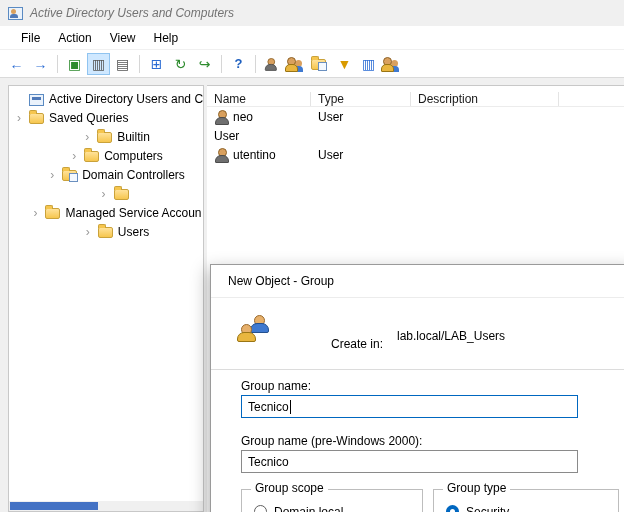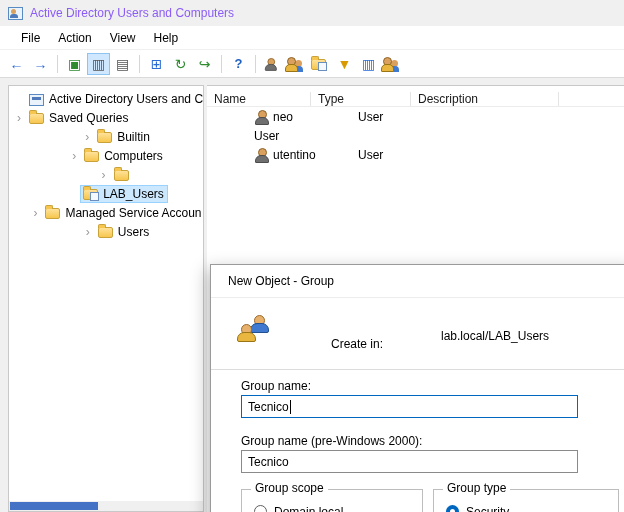--- a/index.html
+++ b/index.html
@@ -4,21 +4,21 @@
 <style>
   * { box-sizing: border-box; margin: 0; padding: 0; }
   html,body { width:624px; height:512px; }
   body {
     font-family: "Liberation Sans", "DejaVu Sans", sans-serif;
     font-size: 12px; color:#000; background:#f0f0f0;
     position:relative; overflow:hidden;
   }
   
   .titlebar { height:26px; background:#f0f0f0; display:flex; align-items:center; padding-left:8px; gap:7px; }
-  .titlebar .title { color:#8b5cf6; }
+  .titlebar .title { color:#737373;font-style:italic; }
   .app-ico { width:15px; height:13px; background:#eaf2fb; border:1px solid #5a8ac2; position:relative; }
   .app-ico::before { content:""; position:absolute; left:2px; top:1px; width:5px; height:5px; border-radius:50%; background:#d9a05e; }
   .app-ico::after { content:""; position:absolute; left:1px; top:6px; width:8px; height:4px; border-radius:3px 3px 0 0; background:#4f79b8; }
   
   .menubar { height:24px; background:#fff; display:flex; align-items:center; padding-left:12px; border-bottom:1px solid #f0f0f0; }
   .menu-item { padding:4px 9px; }
   
   .toolbar { height:28px; background:#fff; border-bottom:1px solid #dadada; display:flex; align-items:center; padding-left:5px; gap:1px; }
   .tb { width:23px; height:22px; display:flex; align-items:center; justify-content:center; font-size:14px; color:#555; border:1px solid transparent; }
   .tb.pressed { background:#cfe8ff; border:1px solid #90c4f0; }
@@ -51,34 +51,34 @@
   .chev.exp::before { content:"\203A"; display:inline-block; transform:rotate(90deg); color:#444; }
   .rowbox { display:flex; align-items:center; padding:1px 3px 1px 2px; }
   .rowbox.sel { background:#cce8ff; box-shadow:0 0 0 1px #99d1ff; }
   .tlabel { white-space:nowrap; }
   .hscroll { position:absolute; left:0; right:0; bottom:0; height:10px; background:#f0f0f0; }
   .hthumb { position:absolute; left:1px; top:1px; width:88px; height:8px; background:#4472c4; }
   
   .lheader { display:flex; height:21px; align-items:flex-end; border-bottom:1px solid #ececec; }
   .hcell { display:flex; align-items:center; padding-left:7px; border-right:1px solid #e4e4e4; color:#1a1a1a; }
   .w1 { width:104px; } .w2 { width:100px; } .w3 { width:148px; } .wrest { flex:1; border-right:none; }
-  .lrow { display:flex; height:19px; align-items:center;padding-left:40px; }
+  .lrow { display:flex; height:19px; align-items:center; }
   .lcell { display:flex; align-items:center; padding-left:7px; }
   
   .dialog { position:absolute; left:210px; top:185px; width:428px; height:360px; background:#fff;
             border:1px solid #9a9a9a; box-shadow:-3px 5px 16px rgba(0,0,0,.28); }
   .dlg-title { height:33px; display:flex; align-items:center; padding-left:17px; border-bottom:1px solid #ececec; }
   .grp-ico { position:absolute; left:26px; top:50px; width:36px; height:30px; }
   .gperson { position:absolute; width:19px; height:17px; }
   .gperson::before { content:""; position:absolute; left:4px; top:0; width:9px; height:9px; border-radius:50%; background:#e7b06b; border:1px solid #9a6b2f; }
   .gperson::after { content:""; position:absolute; left:0; top:8px; width:17px; height:8px; border-radius:7px 7px 2px 2px; }
   .gp-back { left:13px; top:0; } .gp-back::after { background:#3f79d0; border:1px solid #24508f; }
   .gp-front { left:0; top:9px; } .gp-front::after { background:#e9b63f; border:1px solid #9a7514; }
   .create-label { position:absolute; left:120px; top:72px; }
-  .create-value { position:absolute; left:186px; top:64px;margin-left:44px; }
+  .create-value { position:absolute; left:186px; top:64px; }
   .dlg-hr { position:absolute; left:0; right:0; top:104px; height:1px; background:#dcdcdc; }
   .fld-label1 { position:absolute; left:30px; top:114px; }
   .fld-label2 { position:absolute; left:30px; top:169px; }
   .tinput { position:absolute; left:30px; width:337px; height:23px; border:1px solid #8a8a8a;
             display:flex; align-items:center; padding-left:6px; background:#fff; }
   .tinput.focused { border:1px solid #0067c0; }
   .ti1 { top:130px; } .ti2 { top:185px; }
   .caret { display:inline-block; width:1px; height:14px; background:#000; margin-left:1px; }
   .gbox { position:absolute; top:224px; height:100px; border:1px solid #bdbdbd; }
   .gbox-scope { left:30px; width:182px; }
@@ -162,28 +162,28 @@
       <div class="trow lvl2">
         <span class="chev col"></span>
         <span class="rowbox">
             <span class="ico ico-folder"></span>
             <span class="tlabel">Computers</span>
           </span>
       </div>
       <div class="trow lvl2">
         <span class="chev col"></span>
         <span class="rowbox">
-            <span class="ico ico-folder"></span>
-          </span>
-      </div>
-      <div class="trow lvl2">
-        <span class="chev none"></span>
-        <span class="rowbox sel">
             <span class="ico ico-folder ico-ou"></span>
-            <span class="tlabel">LAB_Users</span>
+            <span class="tlabel">Domain Controllers</span>
+          </span>
+      </div>
+      <div class="trow lvl2">
+        <span class="chev col"></span>
+        <span class="rowbox">
+            <span class="ico ico-folder"></span>
           </span>
       </div>
       <div class="trow lvl2">
         <span class="chev col"></span>
         <span class="rowbox">
             <span class="ico ico-folder"></span>
             <span class="tlabel">Managed Service Accoun</span>
           </span>
       </div>
       <div class="trow lvl2">

